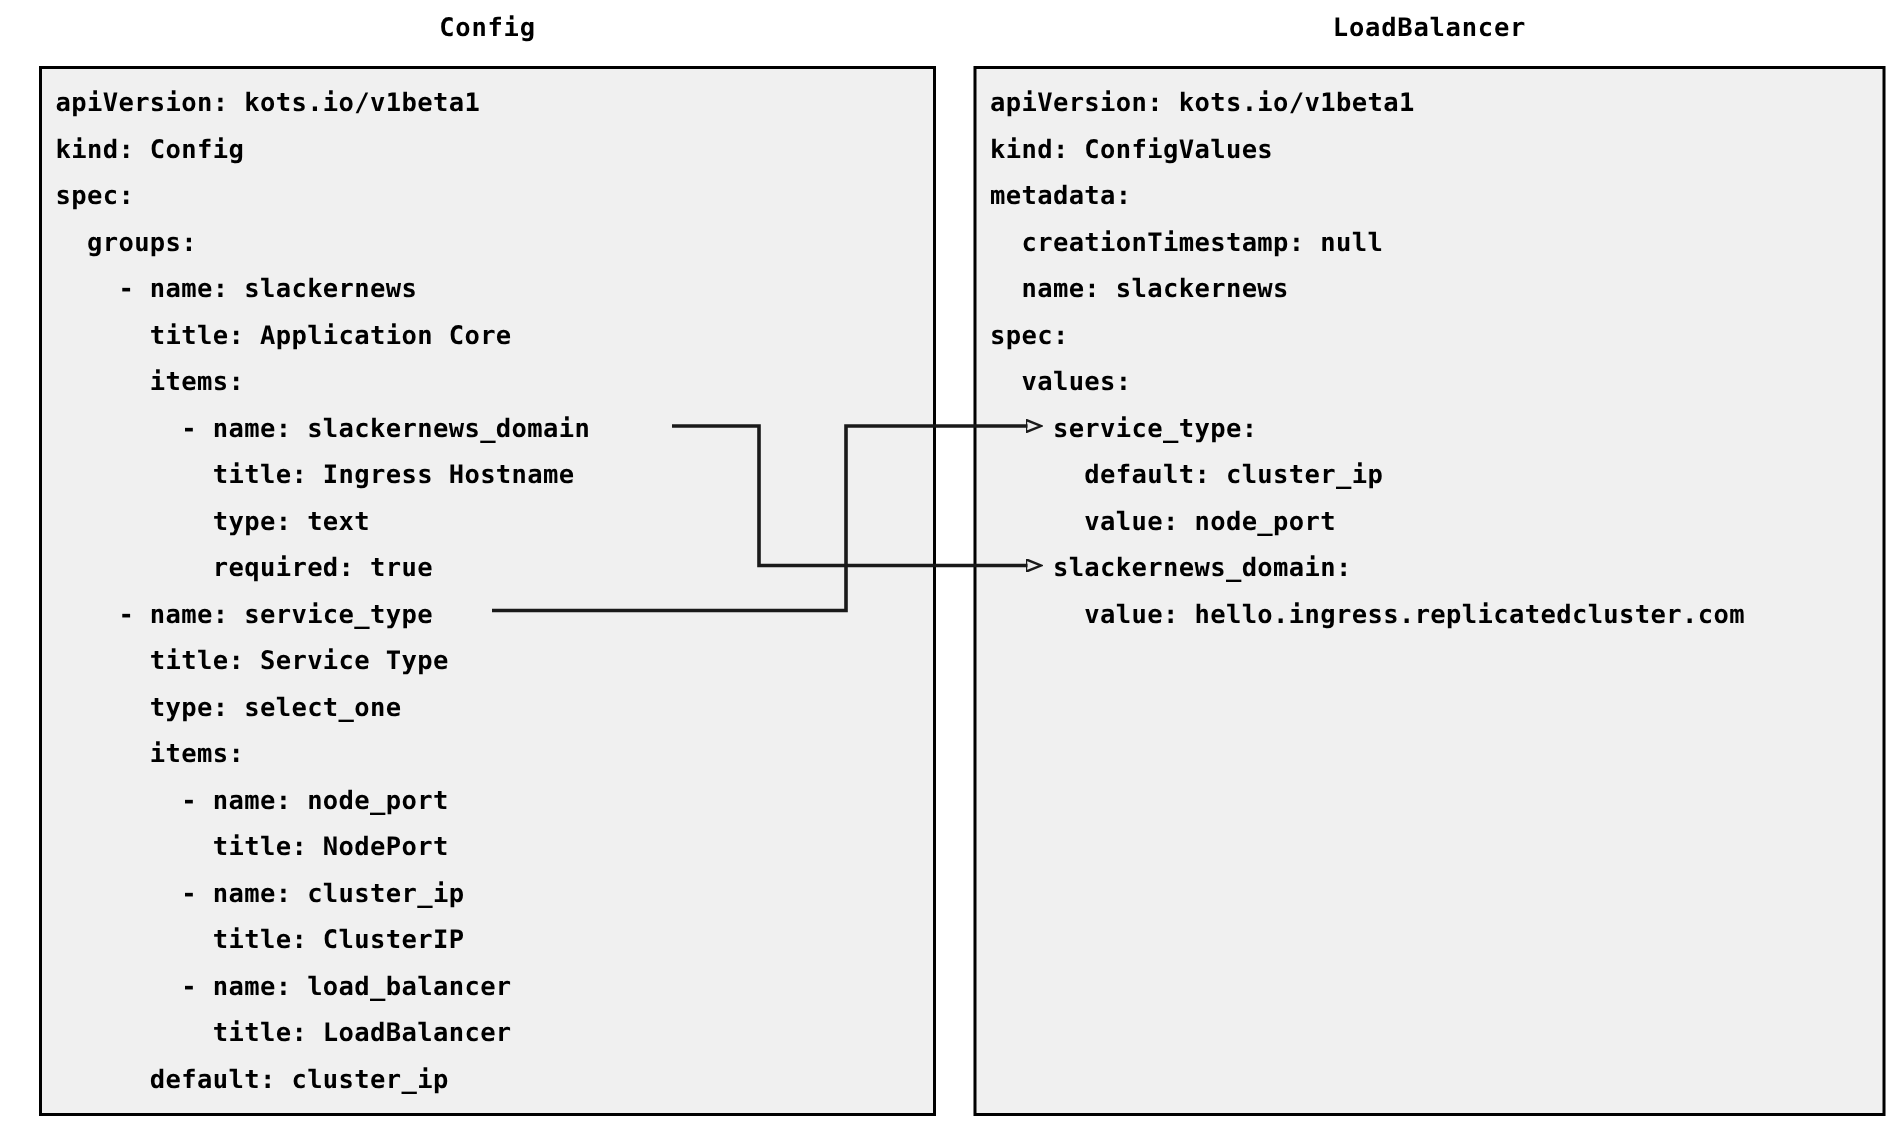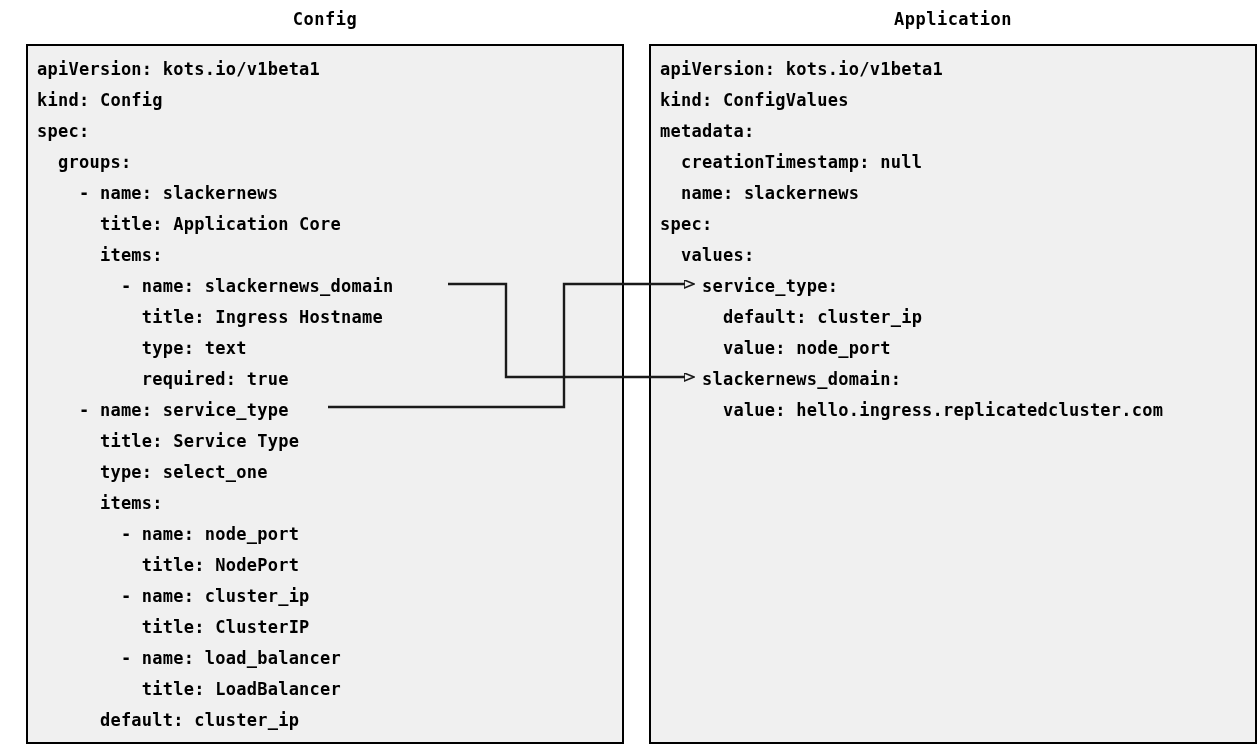--- a/index.html
+++ b/index.html
@@ -73,21 +73,21 @@
     pointer-events: none;
   }
 </style>
 </head>
 <body>
 
 <div class="stage">
 
   <div class="panel-title" id="title-config">Config</div>
 
-  <div class="panel-title" id="title-values">Application</div>
+  <div class="panel-title" id="title-values">LoadBalancer</div>
 
   <div class="panel" id="panel-config">
     <pre class="yaml"><span class="ln">apiVersion: kots.io/v1beta1</span><span class="ln">kind: Config</span><span class="ln">spec:</span><span class="ln">  groups:</span><span class="ln">    - name: slackernews</span><span class="ln">      title: Application Core</span><span class="ln">      items:</span><span class="ln">        - name: slackernews_domain</span><span class="ln">          title: Ingress Hostname</span><span class="ln">          type: text</span><span class="ln">          required: true</span><span class="ln">    - name: service_type</span><span class="ln">      title: Service Type</span><span class="ln">      type: select_one</span><span class="ln">      items:</span><span class="ln">        - name: node_port</span><span class="ln">          title: NodePort</span><span class="ln">        - name: cluster_ip</span><span class="ln">          title: ClusterIP</span><span class="ln">        - name: load_balancer</span><span class="ln">          title: LoadBalancer</span><span class="ln">      default: cluster_ip</span></pre>
   </div>
 
   <div class="panel" id="panel-values">
     <pre class="yaml"><span class="ln">apiVersion: kots.io/v1beta1</span><span class="ln">kind: ConfigValues</span><span class="ln">metadata:</span><span class="ln">  creationTimestamp: null</span><span class="ln">  name: slackernews</span><span class="ln">spec:</span><span class="ln">  values:</span><span class="ln">    service_type:</span><span class="ln">      default: cluster_ip</span><span class="ln">      value: node_port</span><span class="ln">    slackernews_domain:</span><span class="ln">      value: hello.ingress.replicatedcluster.com</span></pre>
   </div>
 
   <svg id="connectors" viewBox="0 0 1258 756" width="1258" height="756" xmlns="http://www.w3.org/2000/svg">

